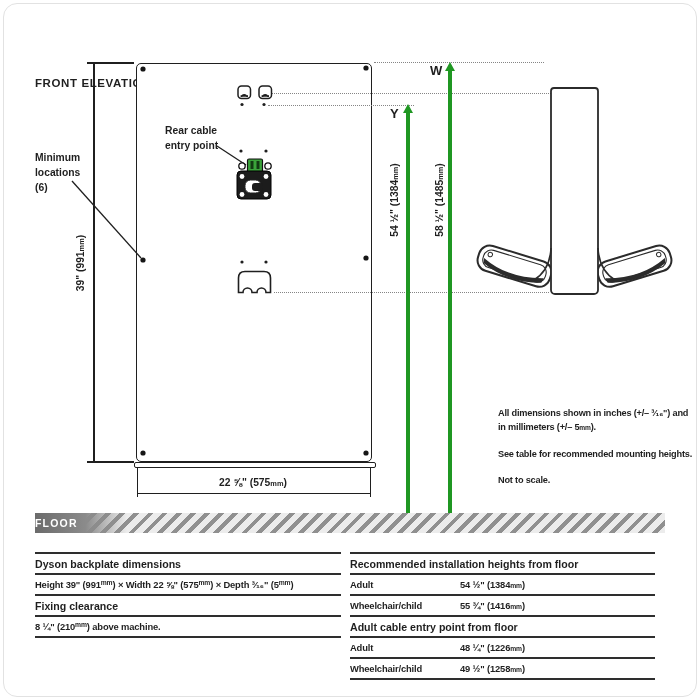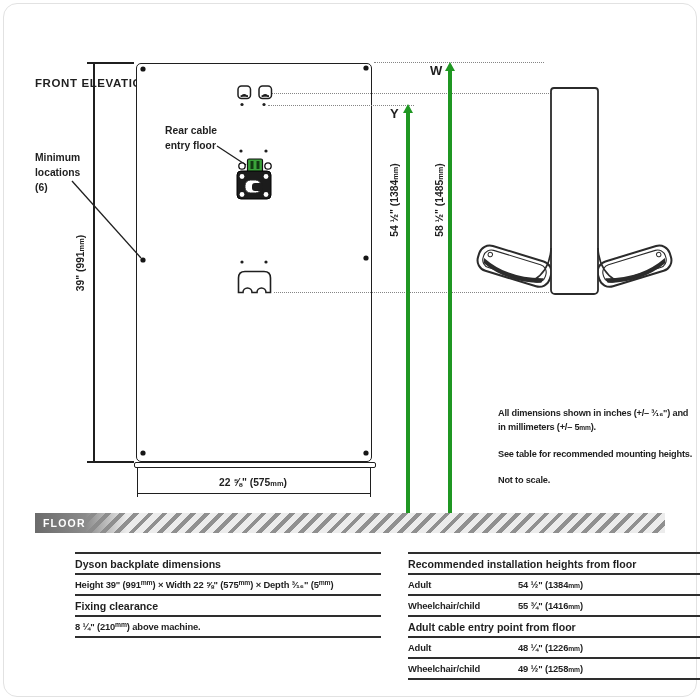--- a/index.html
+++ b/index.html
@@ -17,24 +17,24 @@
   .gline{width:4.5px;background:var(--green,#1f9722);}
   .garrow{width:0;height:0;border-left:5px solid transparent;border-right:5px solid transparent;
           border-bottom:9px solid var(--green,#1f9722);}
   .rot{transform:rotate(-90deg);transform-origin:center;font-size:10.3px;font-weight:bold;
        white-space:nowrap;text-align:center;height:16px;}
   .dim-label{font-size:10.3px;font-weight:bold;text-align:center;}
   .notes{left:498px;top:406px;width:196px;font-size:9.2px;font-weight:bold;letter-spacing:-.2px;line-height:14px;}
   .notes p{margin:0 0 12px 0;}
   .floorbar{left:35px;top:513px;width:630px;height:20px;
             background:repeating-linear-gradient(135deg,#909090 0 4px,#ececec 4px 10px);}
-  .floorlabel{left:0;top:0;width:92px;height:20px;line-height:20px;padding-left:8px;box-sizing:border-box;
+  .floorlabel{left:0;top:0;width:92px;height:20px;line-height:20px;box-sizing:border-box;
               background:linear-gradient(90deg,#6b6b6b 0%,#8b8b8b 55%,rgba(150,150,150,0));
               color:#fff;font-size:10.5px;font-weight:bold;letter-spacing:1.2px;}
-  .tbl{border-top:2px solid #2e2e2e;margin-left:40px;}
+  .tbl{border-top:2px solid #2e2e2e;}
   .tbl .sec-h{font-weight:bold;font-size:10.6px;padding:4px 0 3px;border-bottom:2px solid #2e2e2e;}
   .tbl .trow{font-size:9.4px;font-weight:bold;letter-spacing:-.15px;padding:4px 0;
              border-bottom:2px solid #2e2e2e;white-space:nowrap;display:flex;}
   .tbl .lbl{width:110px;flex:none;}
   .tbl .val{flex:1;}
   .mm{font-size：0.72em;}
   .mm{font-size:0.72em;}
   svg{display:block;}
 </style>
 </head>
@@ -63,21 +63,21 @@
   <div class="abs inkline" style="left:136.5px;top:493px;width:234px;height:1.4px;"></div>
   <div class="abs dim-label fmt" style="left:153px;top:477px;width:200px;">22 ⅝" (575<span class="mm">mm</span>)</div>
 
   <div class="abs lbl-s" style="left:35px;top:150px;">
     <div>Minimum</div>
     <div>locations</div>
     <div>(6)</div>
   </div>
   <div class="abs lbl-s" style="left:165px;top:123px;">
     <div>Rear cable</div>
-    <div>entry floor</div>
+    <div>entry point</div>
   </div>
 
   <svg class="abs" style="left:0;top:0;" width="700" height="700" viewBox="0 0 700 700">
 
     <line x1="72" y1="181" x2="141" y2="258" stroke="#1f1f1f" stroke-width="1.3"></line>
     <line x1="217" y1="146" x2="246" y2="165" stroke="#1f1f1f" stroke-width="1.3"></line>
 
     <g fill="#161616">
       <circle cx="143" cy="69" r="2.6"></circle>
         <circle cx="366" cy="68" r="2.6"></circle>
@@ -162,21 +162,21 @@
     <div class="abs floorlabel">FLOOR</div>
   </div>
 
   <div class="abs tbl" style="left:35px;top:552px;width:306px;">
     <div class="sec-h">Dyson backplate dimensions</div>
     <div class="trow fmt">Height 39" (991<span class="mm">mm</span>) × Width 22 ⅝" (575<span class="mm">mm</span>) × Depth ³⁄₁₆" (5<span class="mm">mm</span>)</div>
     <div class="sec-h">Fixing clearance</div>
     <div class="trow fmt">8 ¼" (210<span class="mm">mm</span>) above machine.</div>
   </div>
 
-  <div class="abs tbl" style="left:368px;top:552px;width:305px;">
+  <div class="abs tbl" style="left:350px;top:552px;width:305px;">
     <div class="sec-h">Recommended installation heights from floor</div>
     <div class="trow">
       <span class="lbl">Adult</span>
       <span class="val fmt">54 ½" (1384<span class="mm">mm</span>)</span>
     </div>
     <div class="trow">
       <span class="lbl">Wheelchair/child</span>
       <span class="val fmt">55 ¾" (1416<span class="mm">mm</span>)</span>
     </div>
     <div class="sec-h">Adult cable entry point from floor</div>

